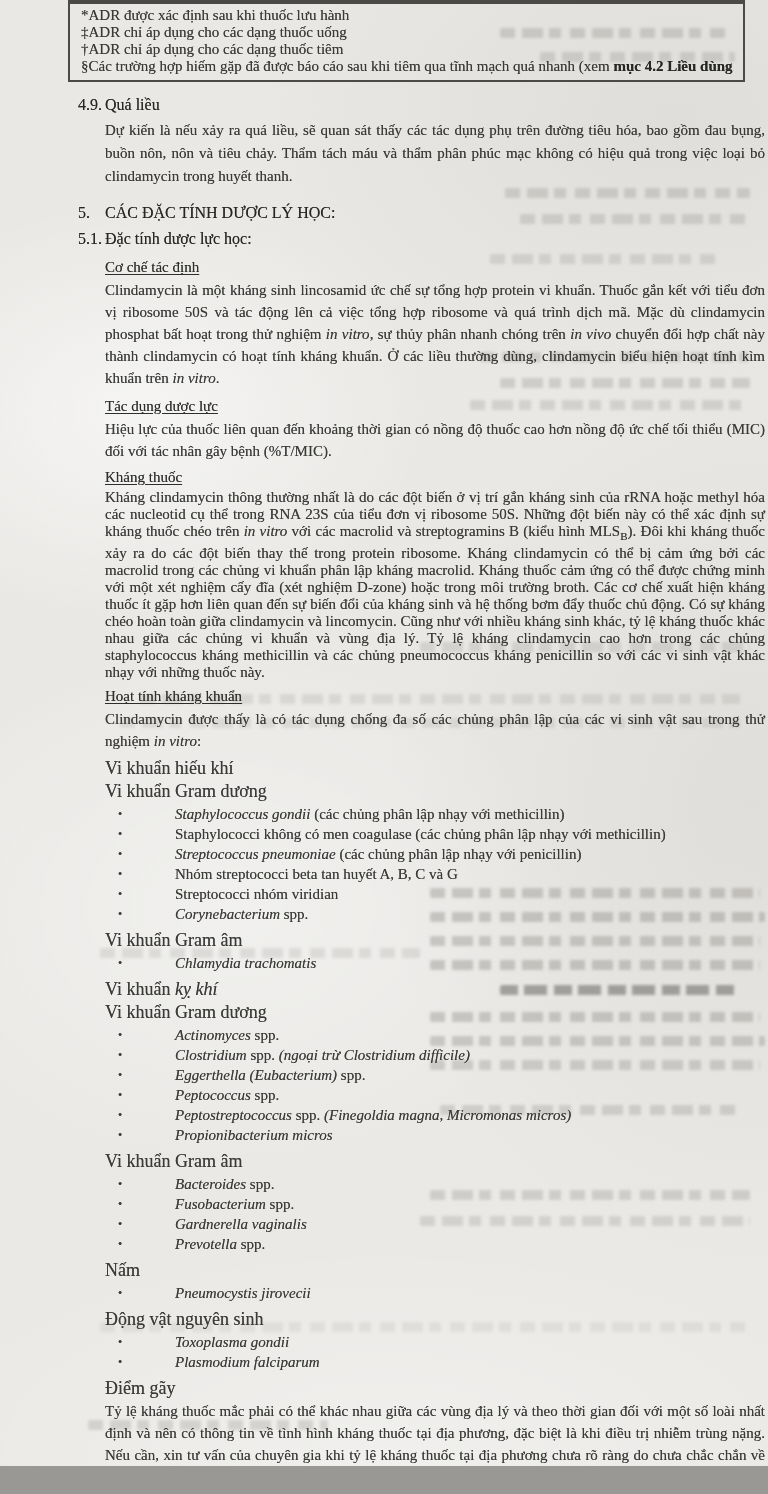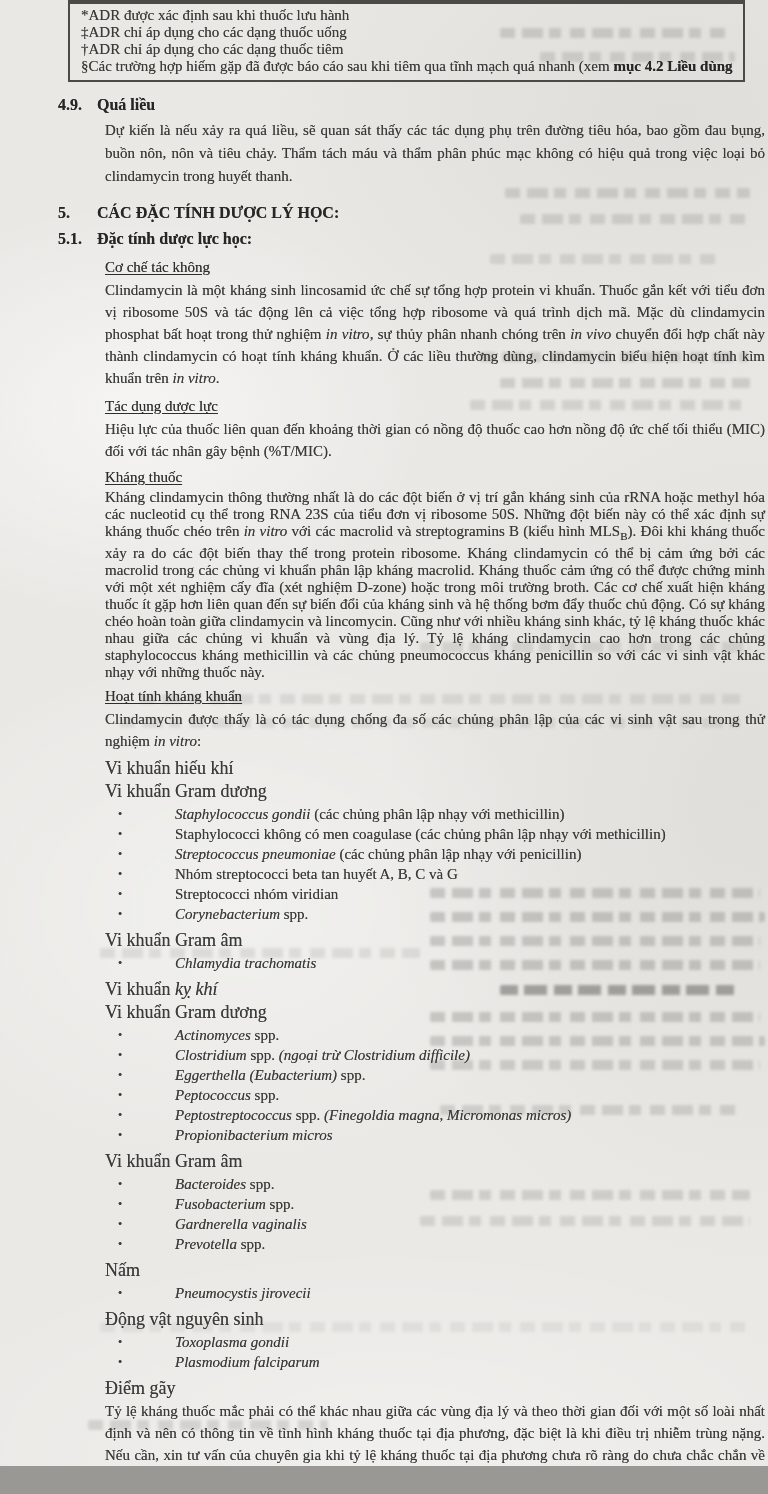--- a/index.html
+++ b/index.html
@@ -22,21 +22,21 @@
   
   .fbox{
     margin:0 0 0 68px;width:677px;box-sizing:border-box;
     border:2px solid #4b4a47;border-top-width:4px;
     padding:3px 8px 5px 11px;
     font-size:15px;line-height:17px;
   }
   .fline{white-space:nowrap;overflow:hidden;}
 
   
-  .sec{margin-left:58px;display:flex;line-height:22px;font-weight:bold;color:#262624;gap:12px;}
+  .sec{margin-left:78px;display:flex;line-height:22px;font-weight:normal;color:#262624;}
   .sec .num{flex:none;width:27px;}
   .sec.s49{margin-top:12px;}
   .sec.s5{margin-top:14px;}
   .sec.s51{margin-top:4px;}
 
   
   .para{
     margin:1px 0 0 105px;width:660px;text-align:justify;
     font-size:15px;line-height:22px;
   }
@@ -132,21 +132,21 @@
     <div class="sec s5">
       <span class="num">5.</span>
       <span class="ttl">CÁC ĐẶC TÍNH DƯỢC LÝ HỌC:</span>
     </div>
 
     <div class="sec s51">
       <span class="num">5.1.</span>
       <span class="ttl">Đặc tính dược lực học:</span>
     </div>
 
-    <div class="uhead">Cơ chế tác không</div>
+    <div class="uhead">Cơ chế tác định</div>
     <p class="para"><span>Clindamycin là một kháng sinh lincosamid ức chế sự tổng hợp protein vi khuẩn. Thuốc gắn kết với tiểu đơn vị ribosome 50S và tác động lên cả việc tổng hợp ribosome và quá trình dịch mã. Mặc dù clindamycin phosphat bất hoạt trong thử nghiệm </span><span class="it">in vitro</span><span>, sự thủy phân nhanh chóng trên </span><span class="it">in vivo</span><span> chuyển đổi hợp chất này thành clindamycin có hoạt tính kháng khuẩn. Ở các liều thường dùng, clindamycin biểu hiện hoạt tính kìm khuẩn trên </span><span class="it">in vitro</span><span>.</span></p>
 
     <div class="uhead">Tác dụng dược lực</div>
     <p class="para"><span>Hiệu lực của thuốc liên quan đến khoảng thời gian có nồng độ thuốc cao hơn nồng độ ức chế tối thiểu (MIC) đối với tác nhân gây bệnh (%T/MIC).</span></p>
 
     <div class="uhead tight">Kháng thuốc</div>
     <p class="para resist"><span>Kháng clindamycin thông thường nhất là do các đột biến ở vị trí gắn kháng sinh của rRNA hoặc methyl hóa các nucleotid cụ thể trong RNA 23S của tiểu đơn vị ribosome 50S. Những đột biến này có thể xác định sự kháng thuốc chéo trên </span><span class="it">in vitro</span><span> với các macrolid và streptogramins B (kiểu hình MLS</span><sub>B</sub><span>). Đôi khi kháng thuốc xảy ra do các đột biến thay thế trong protein ribosome. Kháng clindamycin có thể bị cảm ứng bởi các macrolid trong các chủng vi khuẩn phân lập kháng macrolid. Kháng thuốc cảm ứng có thể được chứng minh với một xét nghiệm cấy đĩa (xét nghiệm D-zone) hoặc trong môi trường broth. Các cơ chế xuất hiện kháng thuốc ít gặp hơn liên quan đến sự biến đổi của kháng sinh và hệ thống bơm đẩy thuốc chủ động. Có sự kháng chéo hoàn toàn giữa clindamycin và lincomycin. Cũng như với nhiều kháng sinh khác, tỷ lệ kháng thuốc khác nhau giữa các chủng vi khuẩn và vùng địa lý. Tỷ lệ kháng clindamycin cao hơn trong các chủng staphylococcus kháng methicillin và các chủng pneumococcus kháng penicillin so với các vi sinh vật khác nhạy với những thuốc này.</span></p>
 
     <div class="uhead tight">Hoạt tính kháng khuẩn</div>
     <p class="para"><span>Clindamycin được thấy là có tác dụng chống đa số các chủng phân lập của các vi sinh vật sau trong thử nghiệm </span><span class="it">in vitro</span><span>:</span></p>

